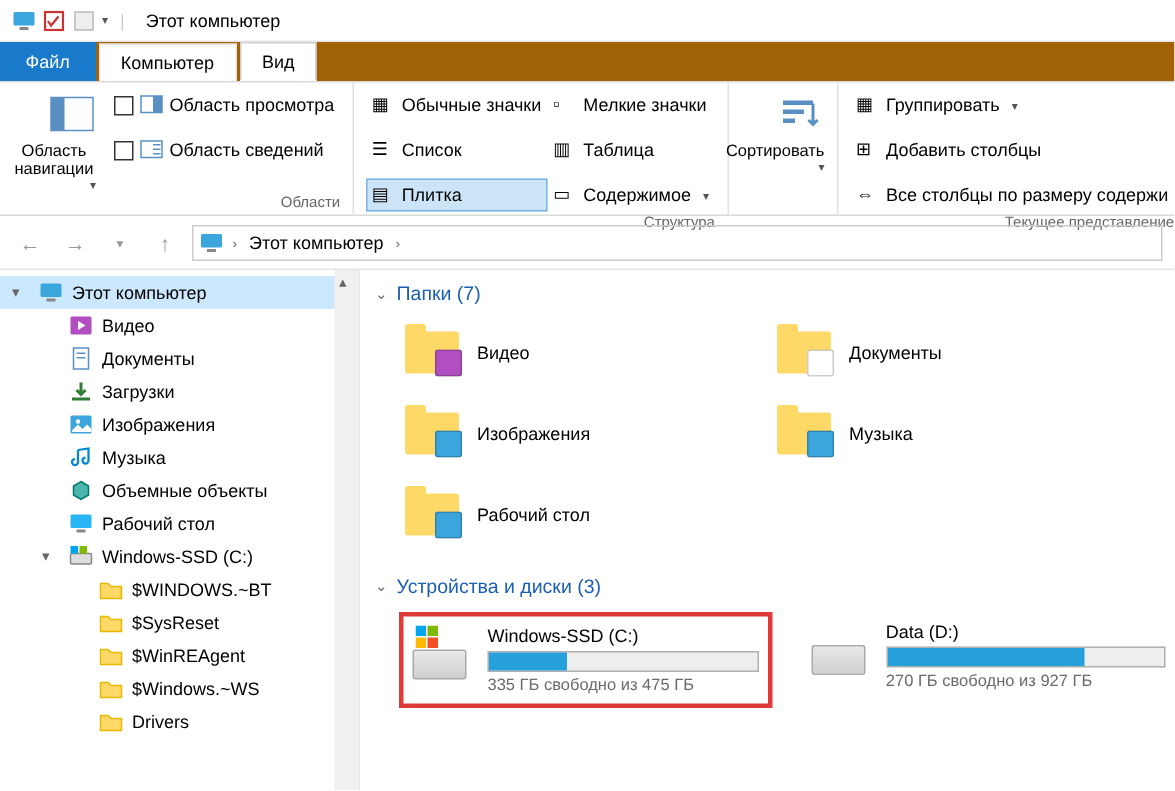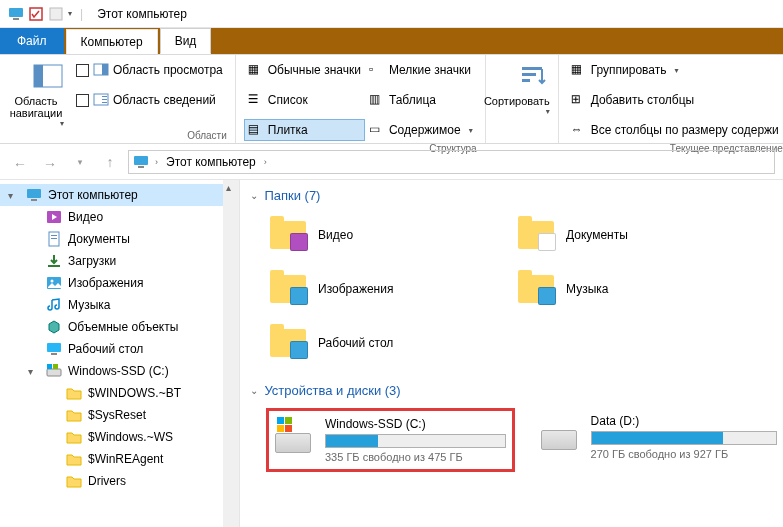--- a/index.html
+++ b/index.html
@@ -362,30 +362,30 @@
           </span>
           <span>$SysReset</span>
         </div>
         <div class="tree-item lvl3">
           <span class="exp"></span>
           <span class="ic">
             <svg width="16" height="16">
               <path d="M1 4 h5 l2 2 h7 v8 h-14 z" fill="#ffd968" stroke="#e6b800"></path>
             </svg>
           </span>
+          <span>$WinREAgent</span>
+        </div>
+        <div class="tree-item lvl3">
+          <span class="exp"></span>
+          <span class="ic">
+            <svg width="16" height="16">
+              <path d="M1 4 h5 l2 2 h7 v8 h-14 z" fill="#ffd968" stroke="#e6b800"></path>
+            </svg>
+          </span>
           <span>$Windows.~WS</span>
-        </div>
-        <div class="tree-item lvl3">
-          <span class="exp"></span>
-          <span class="ic">
-            <svg width="16" height="16">
-              <path d="M1 4 h5 l2 2 h7 v8 h-14 z" fill="#ffd968" stroke="#e6b800"></path>
-            </svg>
-          </span>
-          <span>$WinREAgent</span>
         </div>
         <div class="tree-item lvl3">
           <span class="exp"></span>
           <span class="ic">
             <svg width="16" height="16">
               <path d="M1 4 h5 l2 2 h7 v8 h-14 z" fill="#ffd968" stroke="#e6b800"></path>
             </svg>
           </span>
           <span>Drivers</span>
         </div>

